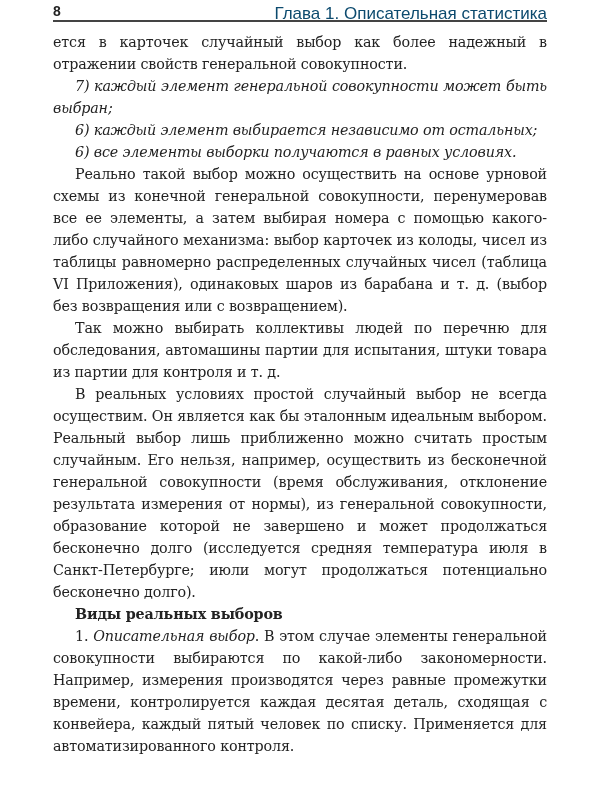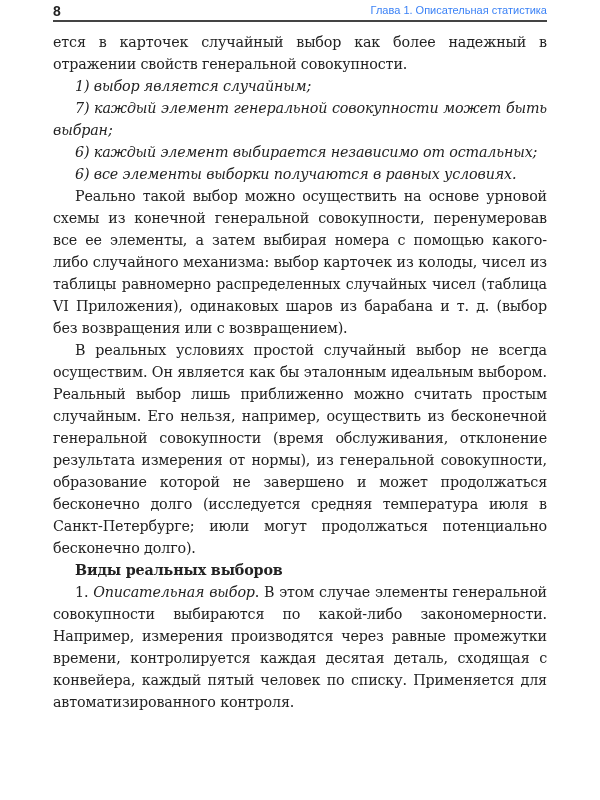--- a/index.html
+++ b/index.html
@@ -1,20 +1,20 @@
 <!DOCTYPE html>
 <html><head>
 <meta charset="utf-8">
 <style>
   html, body { margin: 0; padding: 0; background: #ffffff; }
   body { width: 600px; height: 800px; overflow: hidden; position: relative; }
   .page { position: absolute; left: 53px; top: 0; width: 494px; color: #222; }
   .header { position: relative; height: 22px; font-family: "Liberation Sans", sans-serif; }
   .pnum { position: absolute; left: 0; top: 3px; font-size: 14px; font-weight: bold; color: #222; }
-  .chap { position: absolute; right: 0; top: 4px; font-size: 11px; color: #3b82f6; }
+  .chap { position: absolute; right: 0; top: 4px; font-size: 17px; color: #0c4a6e; }
   .rule { position: absolute; left: 0; right: 0; top: 20px; height: 2px; background: #444; }
   .body { position: absolute; top: 31px; left: 0; width: 494px;
           font-family: "DejaVu Serif", serif; font-size: 14.3px; line-height: 22px;
           text-align: justify; letter-spacing: -0.15px; }
   .body p { margin: 0; }
   .ind { text-indent: 22px; }
   .b { font-weight: bold; }
   .i { font-style: italic; }
   .bi { font-weight: bold; font-style: italic; }
   .def { font-style: italic; }
@@ -27,26 +27,26 @@
   <div class="header">
     <span class="pnum">8</span>
     <span class="chap">Глава 1. Описательная статистика</span>
     <div class="rule"></div>
   </div>
 
   <div class="body">
     <p>ется в карточек случайный выбор как более надежный в отражении свойств генеральной совокупности.</p>
 
 
-    <p class="li">1)  выбор является случайным;</p>
     <p class="li">7)  каждый элемент генеральной совокупности может быть выбран;</p>
     <p class="li">6)  каждый элемент выбирается независимо от остальных;</p>
     <p class="li">6)  все элементы выборки получаются в равных условиях.</p>
 
     <p class="ind">Реально такой выбор можно осуществить на основе урновой схемы из конечной генеральной совокупности, перенумеровав все ее элементы, а затем выбирая номера с помощью какого-либо случайного механизма: выбор карточек из колоды, чисел из таблицы равномерно распределенных случайных чисел (таблица VI Приложения), одинаковых шаров из барабана и т. д. (выбор без возвращения или с возвращением).</p>
+    <p class="ind">Так можно выбирать коллективы людей по перечню для обследования, автомашины партии для испытания, штуки товара из партии для контроля и т. д.</p>
     <p class="ind">В реальных условиях простой случайный выбор не всегда осуществим. Он является как бы эталонным идеальным выбором. Реальный выбор лишь приближенно можно считать простым случайным. Его нельзя, например, осуществить из бесконечной генеральной совокупности (время обслуживания, отклонение результата измерения от нормы), из генеральной совокупности, образование которой не завершено и может продолжаться бесконечно долго (исследуется средняя температура июля в Санкт-Петербурге; июли могут продолжаться потенциально бесконечно долго).</p>
 
     <p class="ind b">Виды реальных выборов</p>
 
     <p class="ind"><span>1. </span><span class="i">Описательная выбор</span><span>. В этом случае элементы генеральной совокупности выбираются по какой-либо закономерности. Например, измерения производятся через равные промежутки времени, контролируется каждая десятая деталь, сходящая с конвейера, каждый пятый человек по списку. Применяется для автоматизированного контроля.</span></p>
 
   </div>
 </div>
 
 </body></html>

